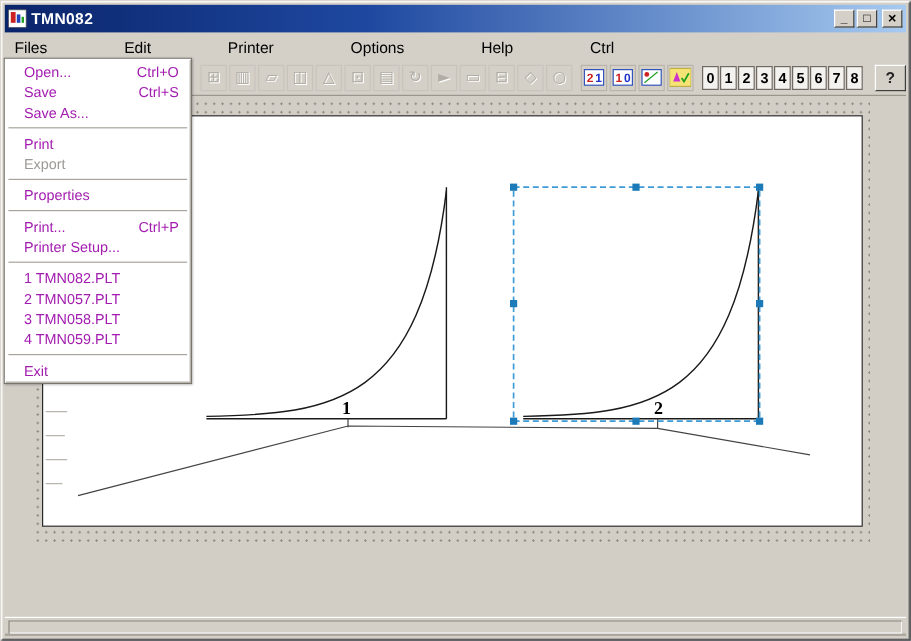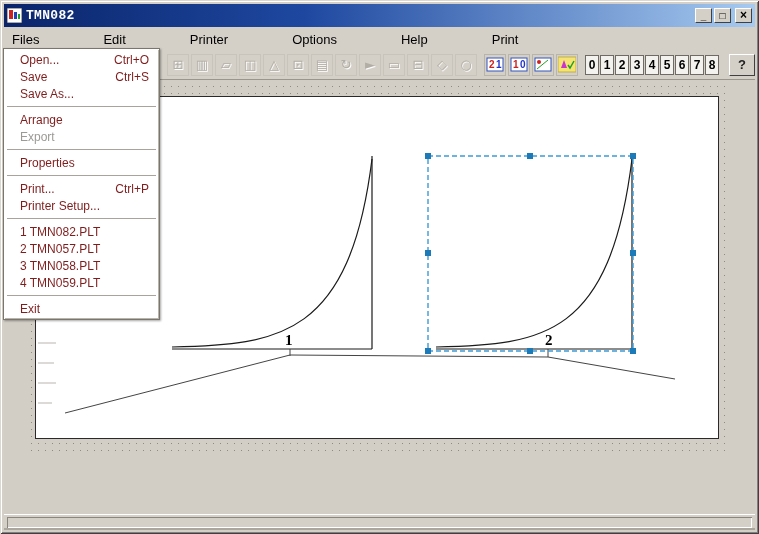--- a/index.html
+++ b/index.html
@@ -12,21 +12,21 @@
                 inset 2px 2px 0 #ffffff, inset -2px -2px 0 #808080;
   }
 
   
   .titlebar {
     position:absolute; left:4px; top:4px; right:4px; height:23px;
     background:linear-gradient(90deg,#0a246a 0%,#1e48a0 40%,#a6caf0 100%);
     display:flex; align-items:center; padding:0 3px;
   }
   .app-icon { width:15px; height:15px; margin-right:4px; flex:0 0 auto; }
-  .title-text { color:#fff; font-weight:bold; font-size:13px; flex:1 1 auto; letter-spacing:0.3px;font-family:Liberation Mono, monospace; }
+  .title-text { color:#fff; font-weight:bold; font-size:13px; flex:1 1 auto; letter-spacing:0.3px; }
   .win-btn {
     width:17px; height:15px; margin-left:2px; background:#d4d0c8;
     border:1px solid; border-color:#fff #404040 #404040 #fff;
     font-size:10px; font-weight:bold; line-height:11px; text-align:center;
     color:#000; padding:0; font-family:"Liberation Sans",sans-serif;
   }
   .win-btn.close { margin-left:4px; font-size:12px; }
 
   
   .menubar {
@@ -92,21 +92,21 @@
   
   .menu-popup {
     position:absolute; left:3px; top:48px; width:157px;
     background:#ffffff;
     border:1px solid #7a766e;
     box-shadow: inset 1px 1px 0 #ffffff, inset -1px -1px 0 #b8b4ac, 1px 1px 2px rgba(0,0,0,0.35);
     padding:2px 1px; z-index:50; font-size:12px;
   }
   .menu-item {
     height:17px; display:flex; align-items:center;
-    padding:0 9px 0 15px; color:#7f1d1d; white-space:nowrap;
+    padding:0 9px 0 15px; color:#a21caf; white-space:nowrap;
   }
   .menu-item .mi-shortcut { margin-left:auto; padding-left:12px; }
   .menu-item.disabled { color:#9c9a96; text-shadow:1px 1px 0 #fff; }
   .menu-sep { height:1px; background:#a8a49c; margin:4px 2px; box-shadow:0 1px 0 #fff; }
 </style>
 </head>
 <body>
 
 <div class="window">
 
@@ -122,21 +122,21 @@
     <button class="win-btn">□</button>
     <button class="win-btn close">×</button>
   </div>
 
   <div class="menubar">
     <span class="menubar-item">Files</span>
     <span class="menubar-item">Edit</span>
     <span class="menubar-item">Printer</span>
     <span class="menubar-item">Options</span>
     <span class="menubar-item">Help</span>
-    <span class="menubar-item">Print</span>
+    <span class="menubar-item">Ctrl</span>
   </div>
 
   <div class="toolbar">
     <button class="tbtn">
         <span class="tglyph">⊞</span>
       </button>
     <button class="tbtn">
         <span class="tglyph">▥</span>
       </button>
     <button class="tbtn">
@@ -280,21 +280,21 @@
     <div class="menu-item">
       <span class="mi-label">Save</span>
       <span class="mi-shortcut">Ctrl+S</span>
     </div>
     <div class="menu-item">
       <span class="mi-label">Save As...</span>
       <span class="mi-shortcut"></span>
     </div>
     <div class="menu-sep"></div>
     <div class="menu-item">
-      <span class="mi-label">Arrange</span>
+      <span class="mi-label">Print</span>
       <span class="mi-shortcut"></span>
     </div>
     <div class="menu-item disabled">
       <span class="mi-label">Export</span>
       <span class="mi-shortcut"></span>
     </div>
     <div class="menu-sep"></div>
     <div class="menu-item">
       <span class="mi-label">Properties</span>
       <span class="mi-shortcut"></span>

